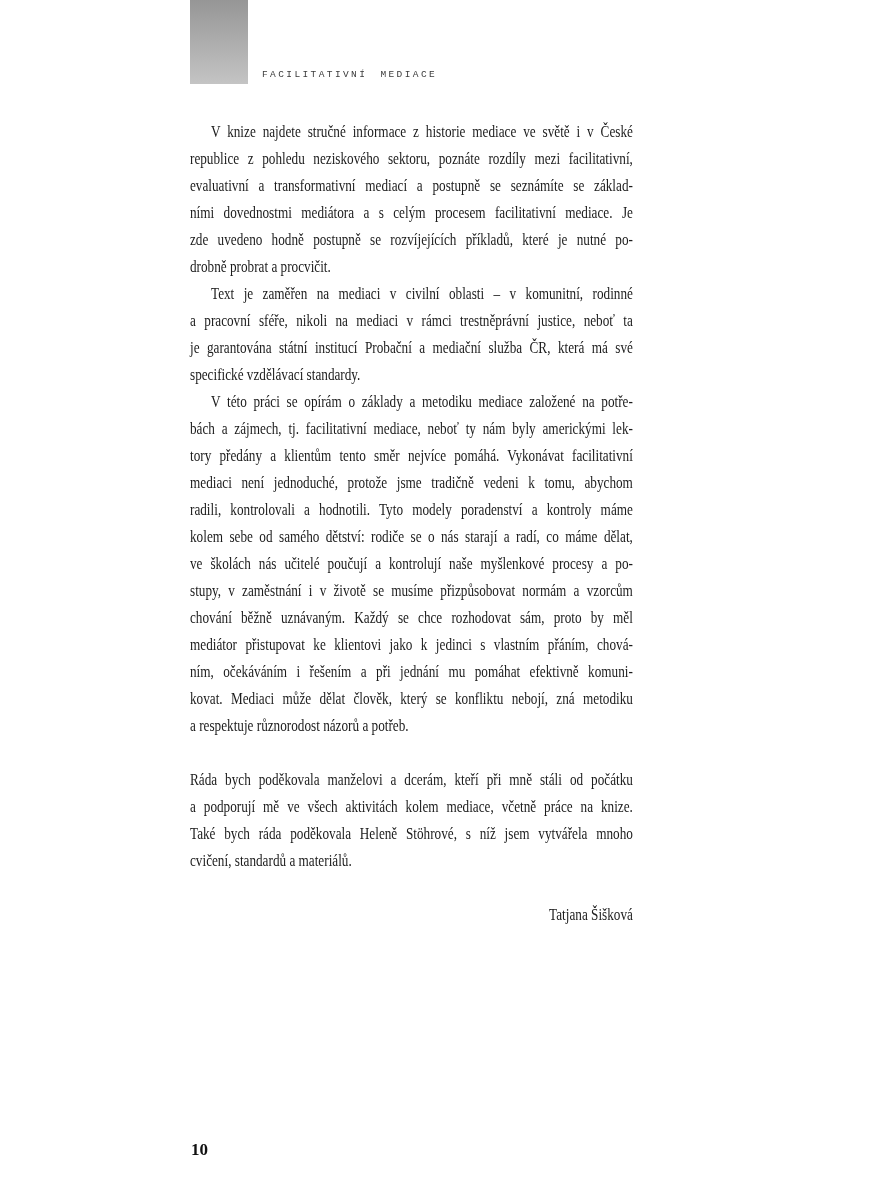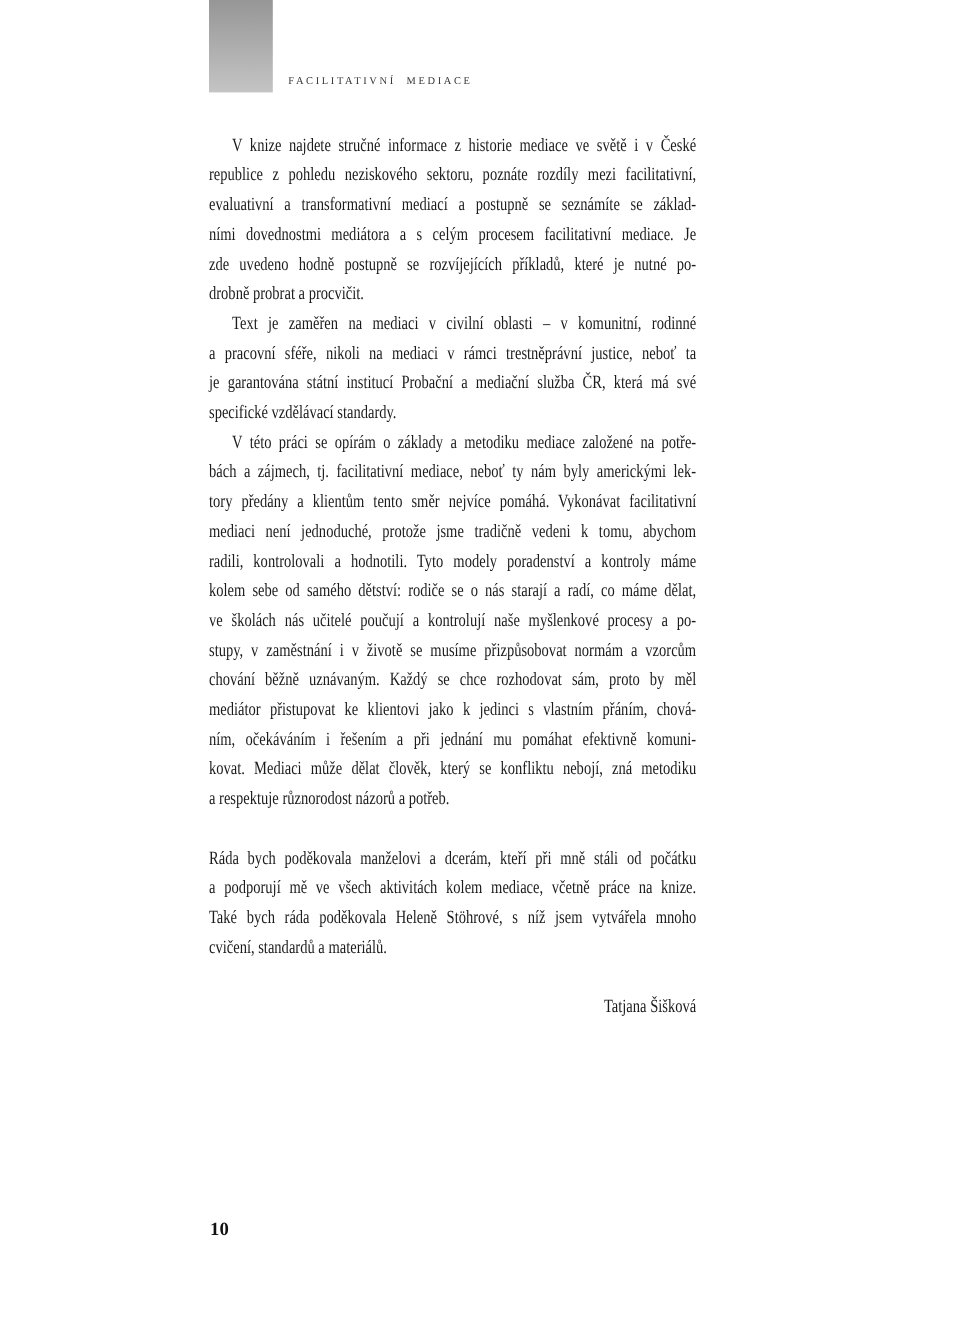--- a/index.html
+++ b/index.html
@@ -22,21 +22,21 @@
     top: 0;
     width: 58px;
     height: 84px;
     background: linear-gradient(to bottom, #969696, #c4c4c4);
   }
   
   .running-title {
     position: absolute;
     left: 262px;
     top: 69px;
-    font-family: Liberation Serif, serif;
+    font-family: Liberation Mono, monospace;
     font-size: 9.5px;
     font-weight: 400;
     letter-spacing: 2.4px;
     word-spacing: 5px;
     color: #3a3a3a;
     white-space: nowrap;
   }
   
   .textblock {
     position: absolute;
@@ -63,21 +63,21 @@
   .para.gap {
     margin-top: 27px;
   }
   .signature {
     margin-top: 27px;
     text-align: right;
   }
   .pagenum {
     position: absolute;
     left: 191px;
-    top: 1108px;
+    top: 1140px;
     font-family: "Liberation Serif", serif;
     font-size: 17px;
     font-weight: 700;
     color: #111111;
   }
 </style>
 </head>
 <body>
 
 <div class="page">

